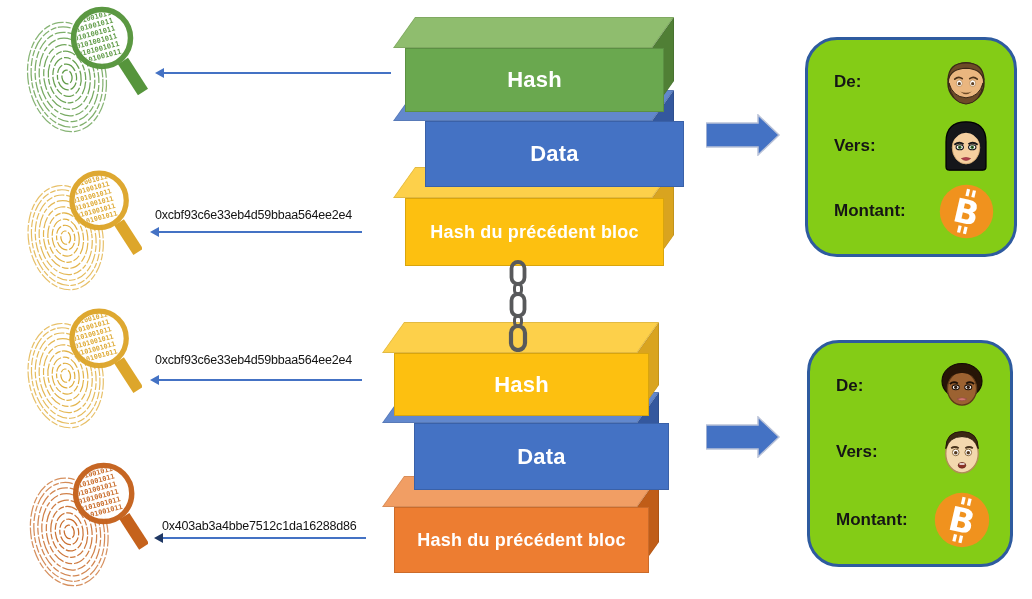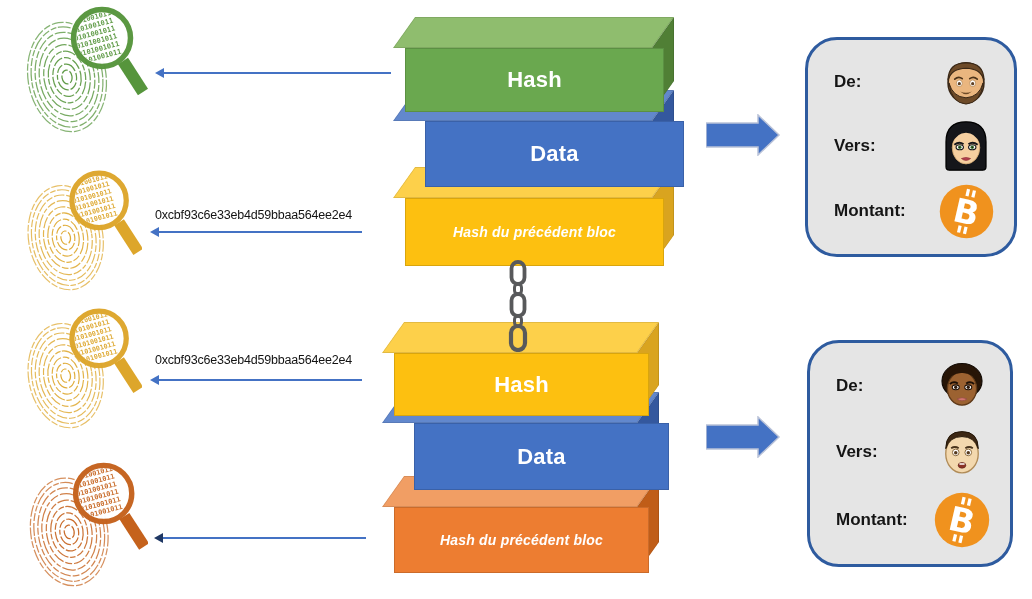--- a/index.html
+++ b/index.html
@@ -23,41 +23,41 @@
   .front{position:absolute;left:12px;top:0;width:100%;height:100%;
     display:flex;align-items:center;justify-content:center;
     color:#fff;font-weight:700;font-size:22px;letter-spacing:.2px;
     box-shadow:inset 0 0 0 1px rgba(0,0,0,.14);}
   .topf{position:absolute;left:0;top:-31px;width:100%;height:31px;
     transform:skewX(-35.4deg);transform-origin:0 100%;
     box-shadow:inset 0 0 0 1px rgba(0,0,0,.10);}
   .sidef{position:absolute;left:100%;top:0;width:22px;height:100%;
     transform:skewY(-54.6deg);transform-origin:0 0;
     box-shadow:inset 0 0 0 1px rgba(0,0,0,.10);}
-  .layer.long .front{font-size:14px;font-style:italic;}
+  .layer.long .front{font-size:18px;}
 
   [data-color="green"]  .front{background:var(--green-front);}
   [data-color="green"]  .topf {background:var(--green-top);}
   [data-color="green"]  .sidef{background:var(--green-side);}
   [data-color="blue"]   .front{background:var(--blue-front);margin-left:20px;}
   [data-color="blue"]   .topf {background:var(--blue-top);}
   [data-color="blue"]   .sidef{background:var(--blue-side);}
   [data-color="yellow"] .front{background:var(--yellow-front);}
   [data-color="yellow"] .topf {background:var(--yellow-top);}
   [data-color="yellow"] .sidef{background:var(--yellow-side);}
   [data-color="orange"] .front{background:var(--orange-front);}
   [data-color="orange"] .topf {background:var(--orange-top);}
   [data-color="orange"] .sidef{background:var(--orange-side);}
 
   
   .chain{position:absolute;}
   .arrow-big{position:absolute;}
 
   
-  .card{position:absolute;background:#e5e5e5;border:3.5px solid var(--card-border);
+  .card{position:absolute;background:#84cc16;border:3.5px solid var(--card-border);
     border-radius:32px;box-sizing:border-box;display:flex;flex-direction:column;
     justify-content:space-around;padding:10px 18px 10px 26px;}
   .crow{display:flex;align-items:center;justify-content:space-between;}
   .crow .lbl{font-size:17px;font-weight:600;color:var(--label-text);}
   .icon-wrap{width:60px;display:flex;justify-content:center;align-items:center;}
 </style>
 </head>
 <body>
 
 <div class="canvas">
@@ -176,20 +176,21 @@
     </div>
 
   <div class="hash-arrow" style="left:157px;top:72px;width:234px"></div>
 
   <div class="hash-text" style="left:155px;top:208px">0xcbf93c6e33eb4d59bbaa564ee2e4</div>
   <div class="hash-arrow" style="left:152px;top:231px;width:210px"></div>
 
   <div class="hash-text" style="left:155px;top:353px">0xcbf93c6e33eb4d59bbaa564ee2e4</div>
   <div class="hash-arrow" style="left:152px;top:379px;width:210px"></div>
 
+  <div class="hash-text" style="left:162px;top:519px">0x403ab3a4bbe7512c1da16288d86</div>
   <div class="hash-arrow dark" style="left:156px;top:537px;width:210px"></div>
 
   <div class="layer long" style="left:393px;top:198px;width:259px;height:68px" data-color="yellow">
     <div class="topf"></div>
     <div class="sidef"></div>
     <div class="front">
         <span>Hash du précédent bloc</span>
       </div>
   </div>
   <div class="layer" style="left:393px;top:121px;width:259px;height:66px" data-color="blue">

